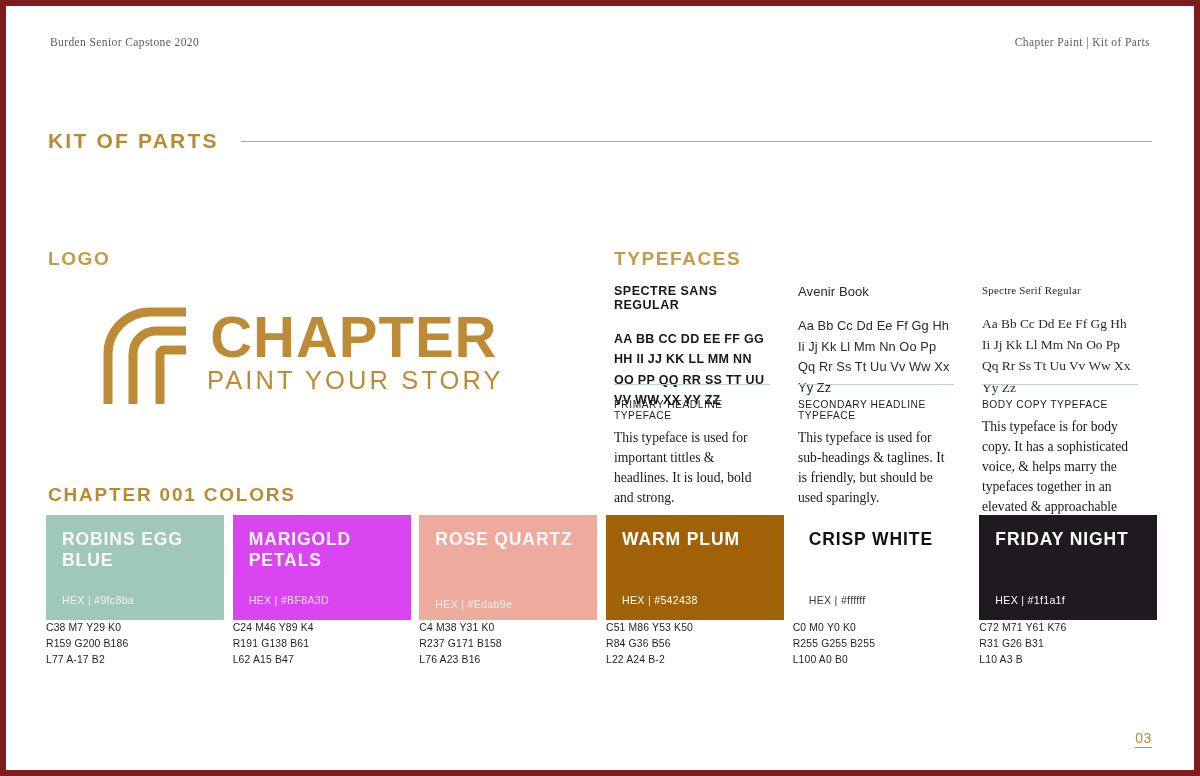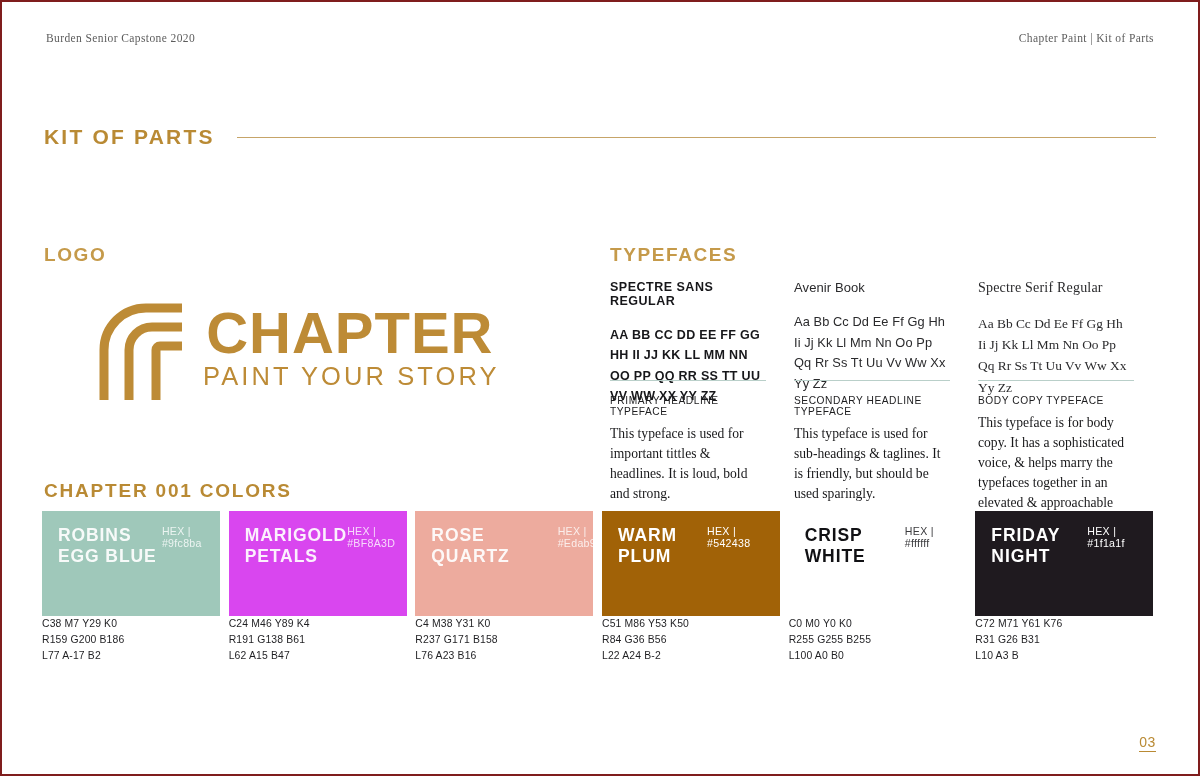--- a/index.html
+++ b/index.html
@@ -6,21 +6,21 @@
   html, body {
     width: 1200px; height: 776px;
     background: #ffffff;
     font-family: "Liberation Sans", sans-serif;
     overflow: hidden;
   }
   .page {
     position: relative;
     width: 1200px; height: 776px;
     background: #fff;
-    border: 2px solid #7f1d1d;
+    border: 6px solid #7f1d1d;
     padding-left: 8px;
   }
 
   
   .run-head {
     position: absolute; top: 30px; left: 44px; right: 44px;
     display: flex; justify-content: space-between; align-items: baseline;
   }
   .run-head span {
     font-family: "Liberation Serif", serif;
@@ -74,21 +74,21 @@
     display: flex; gap: 0;
   }
   .type-col { width: 184px; padding-right: 28px; }
   .tf-name-1 {
     font-size: 12.5px; font-weight: bold; color: #17171a;
     letter-spacing: .5px;
   }
   .tf-name-2 { font-size: 13px; color: #2a2a2c; letter-spacing: .1px; }
   .tf-name-3 {
     font-family: "Liberation Serif", serif;
-    font-size: 14px; color: #2a2a2c; letter-spacing: .2px;
+    font-size: 11px; color: #2a2a2c; letter-spacing: .2px;
   }
   .tf-specimen-1 {
     margin-top: 17px; font-size: 12.5px; font-weight: bold;
     color: #17171a; line-height: 1.62; letter-spacing: .3px;
   }
   .tf-specimen-2 {
     margin-top: 17px; font-size: 12.8px; color: #2a2a2c;
     line-height: 1.62; letter-spacing: .1px;
   }
   .tf-specimen-3 {
@@ -114,21 +114,21 @@
   
   .swatch-row {
     position: absolute; top: 509px; left: 40px;
     width: 1120px; display: flex; gap: 0;
   }
   .swatch-cell { width: 188px; margin-right: 0; }
   .swatch {
     position: relative;
     width: 178px; height: 105px;
     padding: 14px 16px;
-    display: flex; flex-direction: row; justify-content: space-between;
+    display: flex; flex-direction: column; justify-content: space-between;
   }
   .sw-name {
     font-size: 17.5px; font-weight: bold; letter-spacing: .9px;
     line-height: 1.22;
   }
   .sw-hex { font-size: 10.6px; letter-spacing: .3px; }
   .sw-name.soft { color: #ffffff; opacity: .92; }
   .sw-hex.soft  { color: #ffffff; opacity: .80; }
   .sw-name.hard { color: #ffffff; }
   .sw-hex.hard  { color: #ffffff; }

